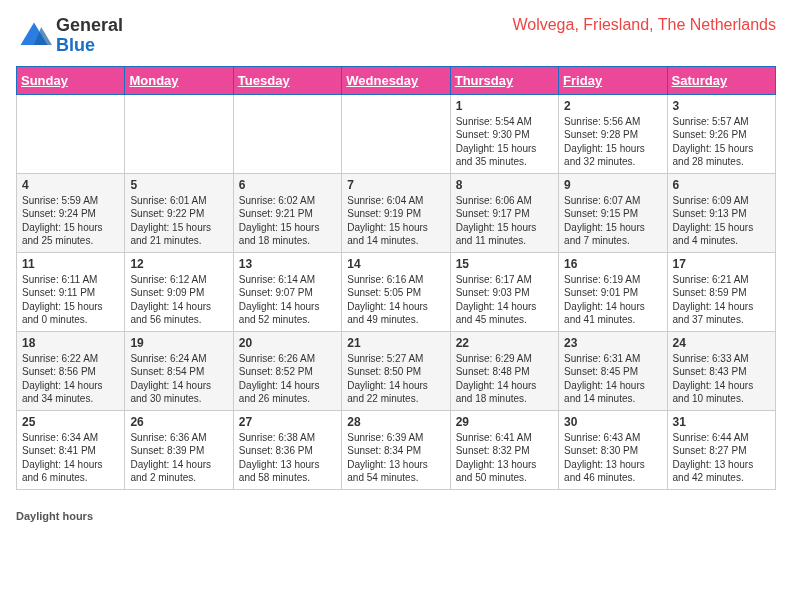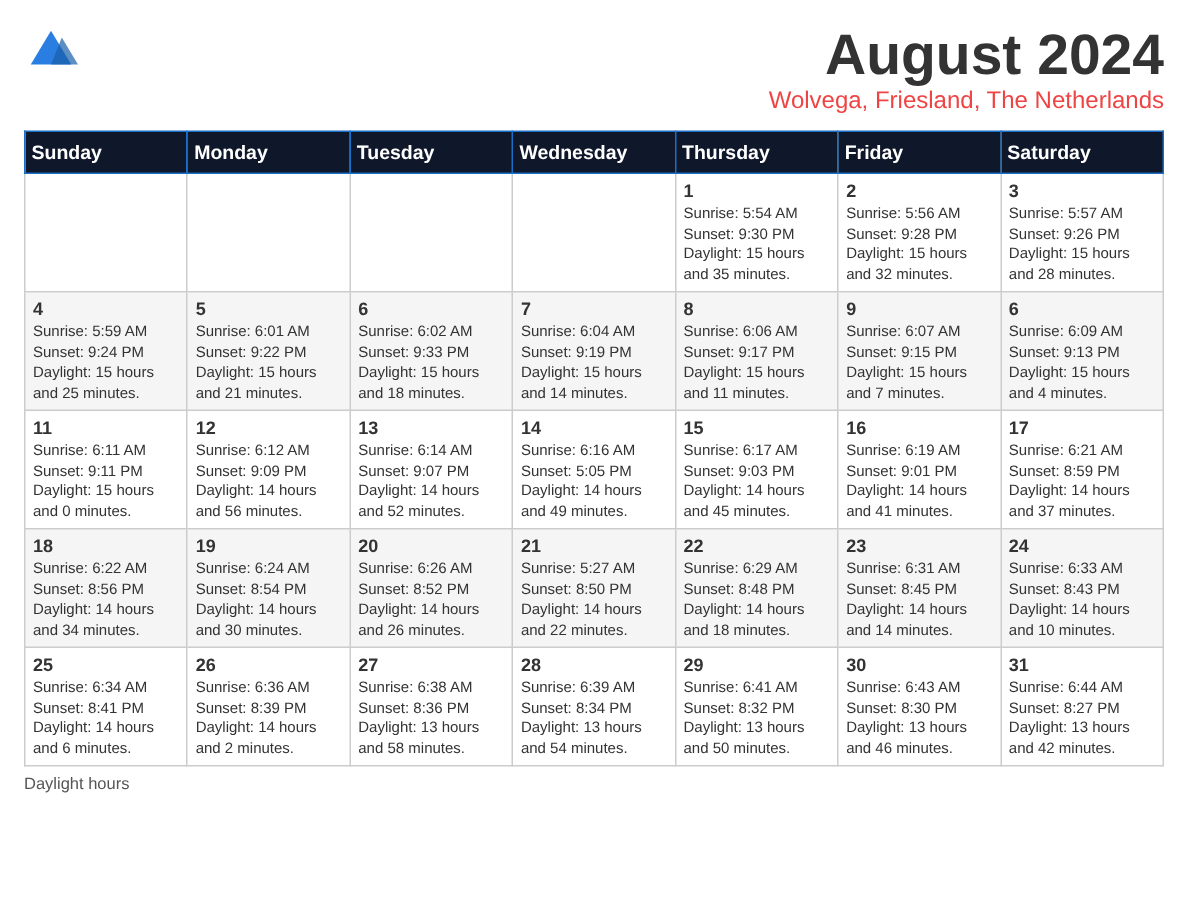--- a/index.html
+++ b/index.html
@@ -76,58 +76,63 @@
       background: #fff;
     }
     .calendar tr:nth-child(even) td {
       background: #f5f5f5;
     }
     .calendar tr:nth-child(odd) td {
       background: #fff;
     }
     
     .calendar thead tr td, .calendar thead tr th {
-      background: #0f172a;
+      background: #ec4899;
+      text-decoration: underline;
     }
     .day-num {
       font-weight: bold;
       font-size: 12px;
       display: block;
       margin-bottom: 2px;
     }
     .day-info {
       font-size: 10px;
       line-height: 1.35;
       color: #333;
     }
     .footer-note {
-      margin-top: 6px;
+      margin-top: 20px;
       font-size: 11px;
       color: #555;
       text-align: left;
+      font-weight: bold;
     }
     .empty-cell {
       background: #fff;
     }
     
     .row-odd td { background: #fff; }
     .row-even td { background: #ebebeb; }
   </style>
 </head>
 <body>
 
 <div class="header">
   <div class="logo">
     <svg class="logo-icon" viewBox="0 0 40 40">
       <polygon points="20,5 35,30 5,30" fill="#2a7de1"></polygon>
       <polygon points="28,10 40,30 20,30" fill="#1a5faa" opacity="0.7"></polygon>
     </svg>
+    <div class="logo-text">
+      <span class="logo-general">General</span>
+      <span class="logo-blue">Blue</span>
+    </div>
   </div>
   <div class="title-block">
-    <div class="main-title">August 2024</div>
     <div class="subtitle">Wolvega, Friesland, The Netherlands</div>
   </div>
 </div>
 
 <table class="calendar">
   <thead>
     <tr>
     <th>Sunday</th>
         <th>Monday</th>
         <th>Tuesday</th>
@@ -176,21 +181,21 @@
         <td>
           <span class="day-num">5</span>
           <div class="day-info">Sunrise: 6:01 AM
 Sunset: 9:22 PM
 Daylight: 15 hours
 and 21 minutes.</div>
         </td>
         <td>
           <span class="day-num">6</span>
           <div class="day-info">Sunrise: 6:02 AM
-Sunset: 9:33 PM
+Sunset: 9:21 PM
 Daylight: 15 hours
 and 18 minutes.</div>
         </td>
         <td>
           <span class="day-num">7</span>
           <div class="day-info">Sunrise: 6:04 AM
 Sunset: 9:19 PM
 Daylight: 15 hours
 and 14 minutes.</div>
         </td>

